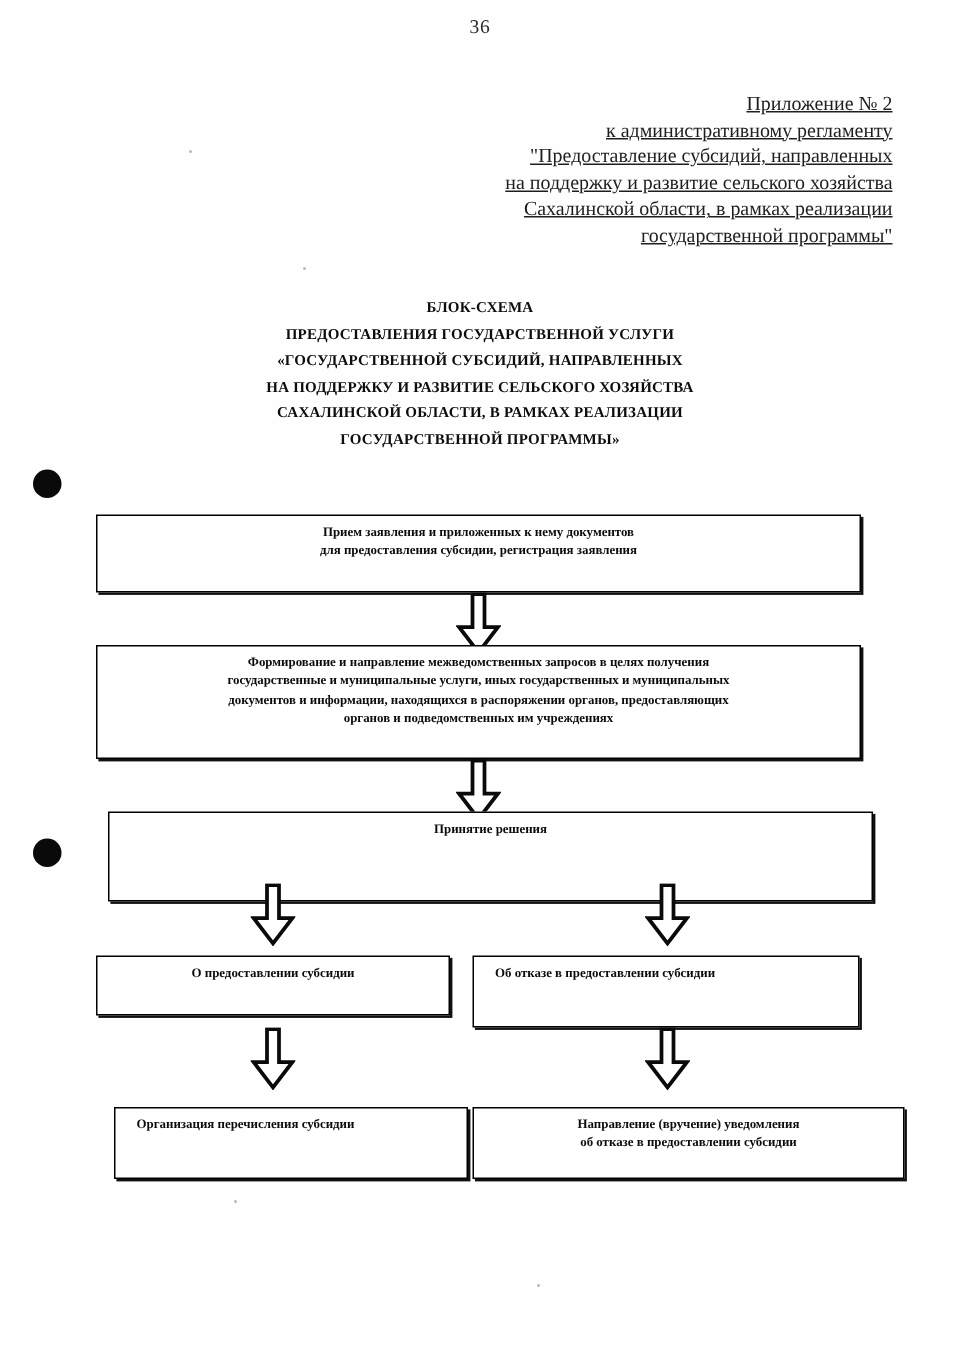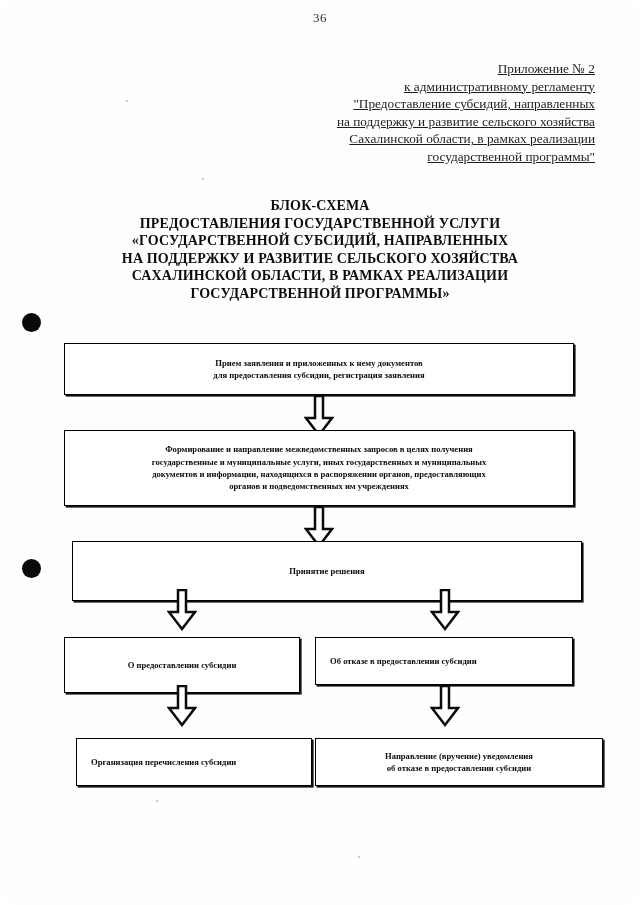--- a/index.html
+++ b/index.html
@@ -55,21 +55,21 @@
   }
 
   
   .doc-title {
     position: absolute;
     top: 197px;
     left: 60px;
     width: 520px;
     text-align: center;
     font-weight: bold;
-    font-size: 14px;
+    font-size: 10px;
     line-height: 17.6px;
     letter-spacing: 0.15px;
     color: #0d0d0d;
   }
   .doc-title .ln {
     display: block;
     white-space: nowrap;
   }
 
   
@@ -92,21 +92,21 @@
     height: 905px;
   }
 
   .node {
     position: absolute;
     box-sizing: border-box;
     background: #ffffff;
     border: 1.6px solid #000000;
     box-shadow: 1.6px 1.6px 0 0 #101010;
     display: flex;
-    align-items: center;
+    align-items: flex-start;
     justify-content: center;
     text-align: center;
     font-weight: bold;
     font-size: 8.6px;
     line-height: 12.4px;
     color: #0b0b0b;
     padding: 4px 10px;
   }
   .node .txt {
     display: block;
@@ -114,21 +114,21 @@
   }
   .node .ln {
     display: block;
     white-space: nowrap;
   }
 
   
   .n-intake   { left: 64px;  top: 343px; width: 510px; height: 52px; }
   .n-requests { left: 64px;  top: 430px; width: 510px; height: 76px; }
   .n-decision { left: 72px;  top: 541px; width: 510px; height: 60px; }
-  .n-grant    { left: 64px;  top: 637px; width: 236px; height: 56px; }
+  .n-grant    { left: 64px;  top: 637px; width: 236px; height: 40px; }
   .n-refuse   { left: 315px; top: 637px; width: 258px; height: 48px;
                 justify-content: flex-start; padding-left: 14px; }
   .n-transfer { left: 64px;  top: 738px; width: 236px; height: 48px;
                 justify-content: flex-start; padding-left: 14px; margin-left: 12px; }
   .n-notify   { left: 315px; top: 738px; width: 288px; height: 48px; }
 
   .n-refuse .txt,
   .n-transfer .txt { text-align: left; }
 
   

